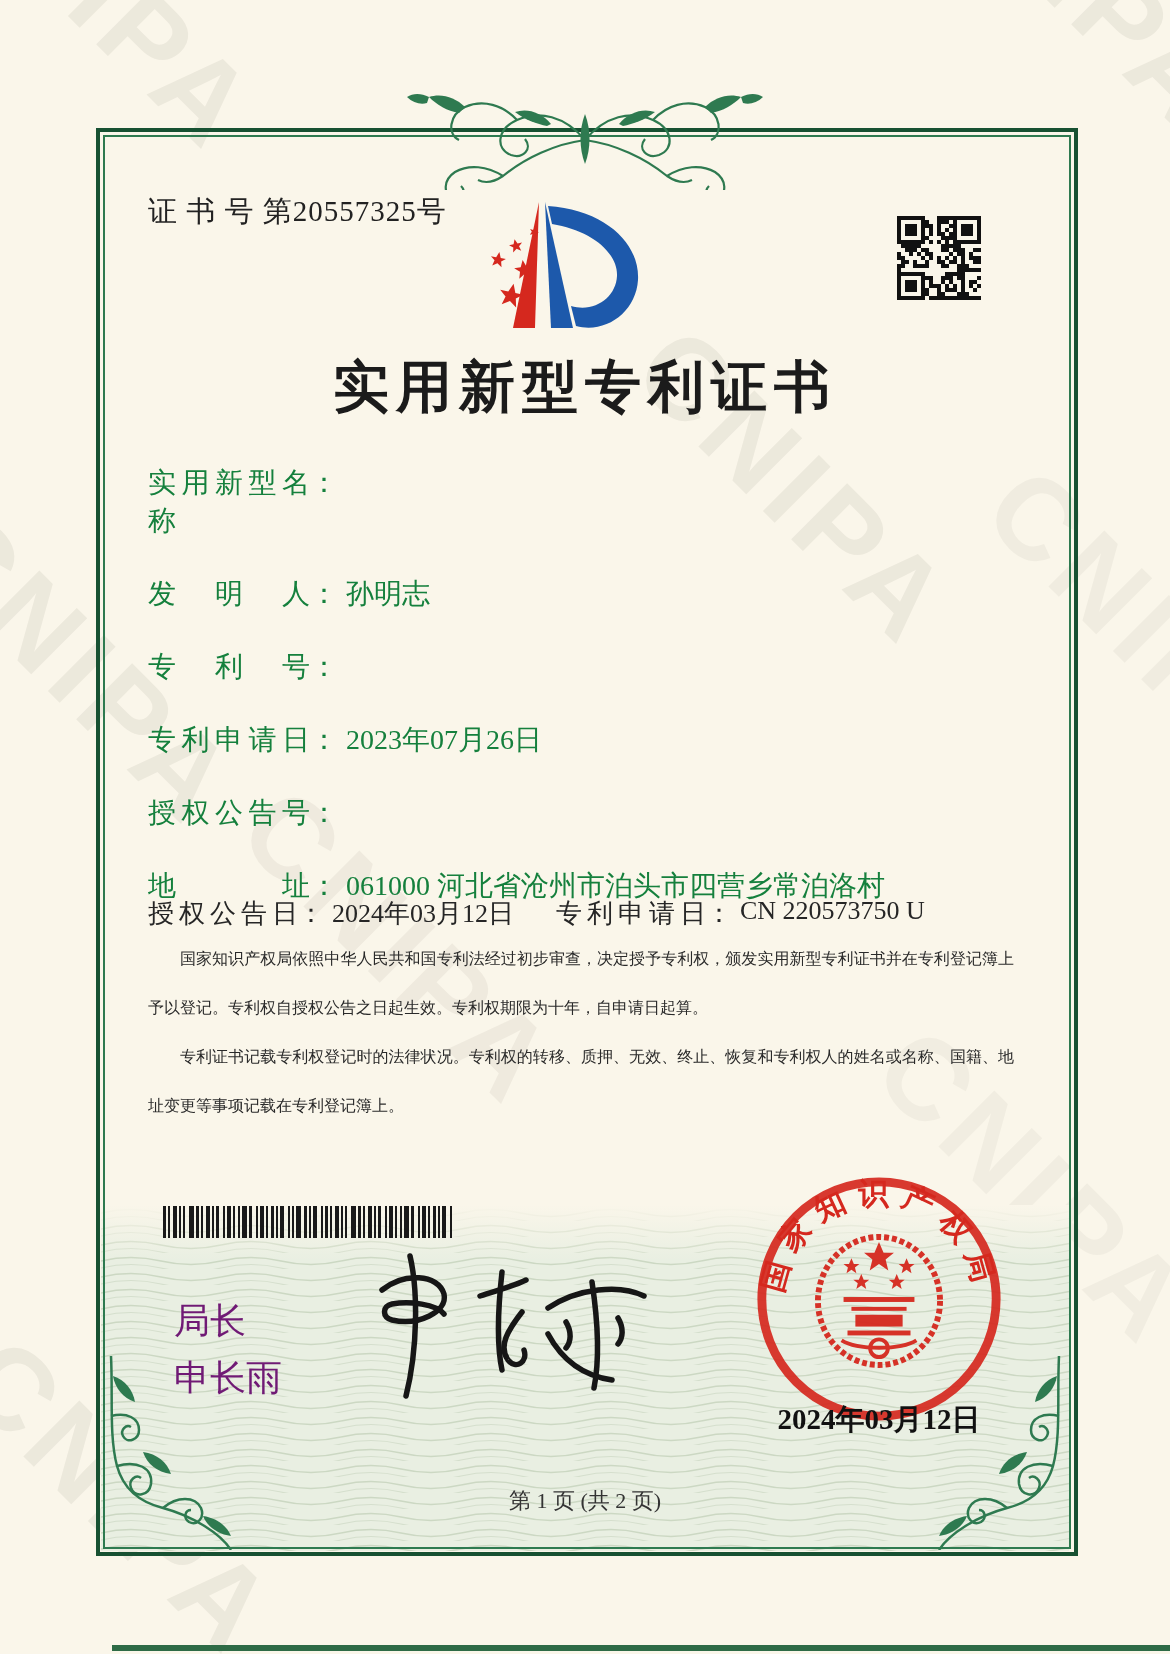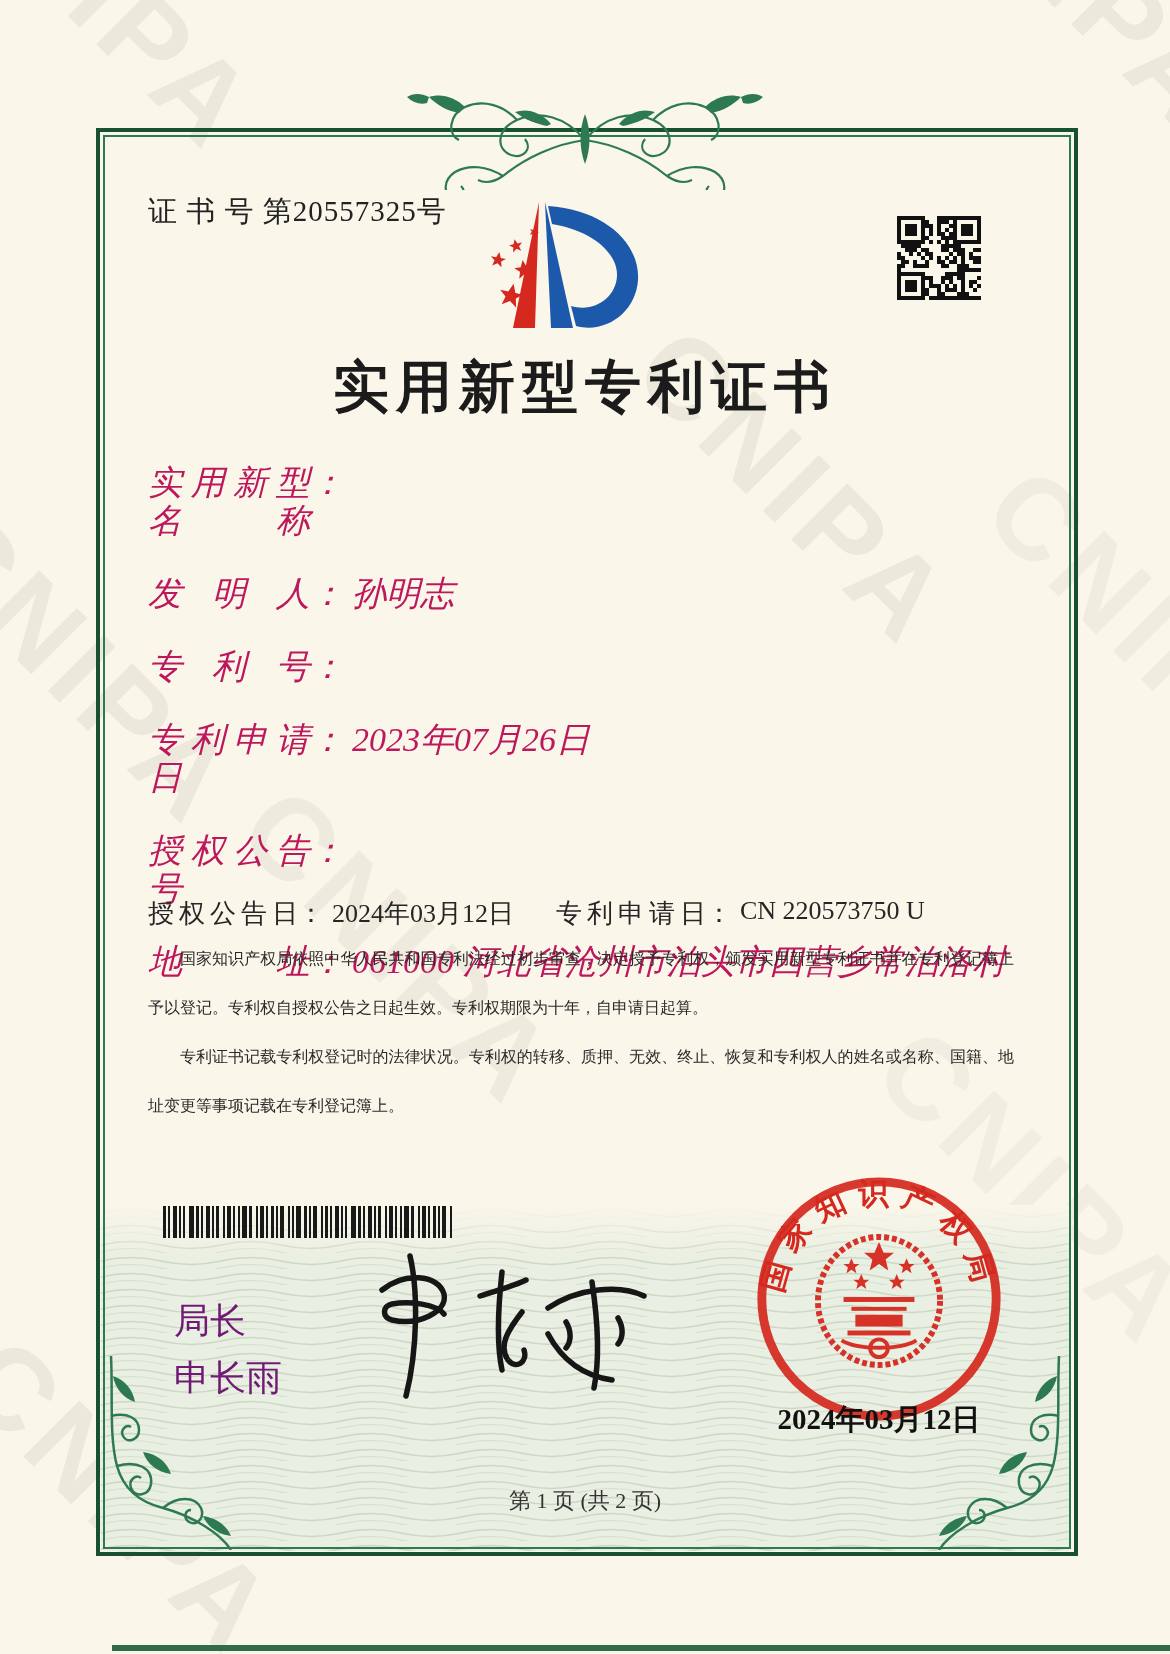--- a/index.html
+++ b/index.html
@@ -31,21 +31,21 @@
   .flourish.fl-right{left:915px;top:1356px;transform:scaleX(-1);}
   .bottom-edge{position:absolute;left:112px;top:1645px;width:1058px;height:6px;background:#2e6b46;z-index:3;}
   
   .content{position:absolute;inset:0;z-index:5;}
   .cert-no{position:absolute;left:148px;top:192px;font-size:29px;letter-spacing:1px;}
   .logo{position:absolute;left:478px;top:196px;}
   .qr{position:absolute;left:897px;top:216px;width:84px;height:84px;}
   .doc-title{position:absolute;left:0;right:0;top:350px;text-align:center;
              font-size:56px;font-weight:bold;letter-spacing:7px;color:#1b1b1b;}
   .fields{position:absolute;left:148px;top:464px;width:880px;}
-  .field-row{display:flex;font-size:34px;line-height:38px;margin-bottom:35px;color:#be185d;font-style:italic;}
+  .field-row{display:flex;font-size:28px;line-height:38px;margin-bottom:35px;color:#15803d;}
   .field-label{width:162px;flex:none;display:inline-block;text-align:justify;text-align-last:justify;}
   .colon{flex:none;margin-right:8px;}
   .grant-row{position:absolute;left:148px;top:896px;width:880px;font-size:26px;color:#262626;}
   .grant-pair{position:absolute;display:flex;top:0;}
   .grant-pair.right{left:408px;}
   .grant-pair .field-label{width:150px;}
   .paras{position:absolute;left:148px;top:934px;width:866px;font-size:16px;line-height:49px;
          text-align:justify;color:#2a2a2a;}
   .paras p{margin:0;text-indent:2em;}
   .barcode{position:absolute;left:163px;top:1206px;width:302px;height:32px;display:flex;align-items:stretch;}

